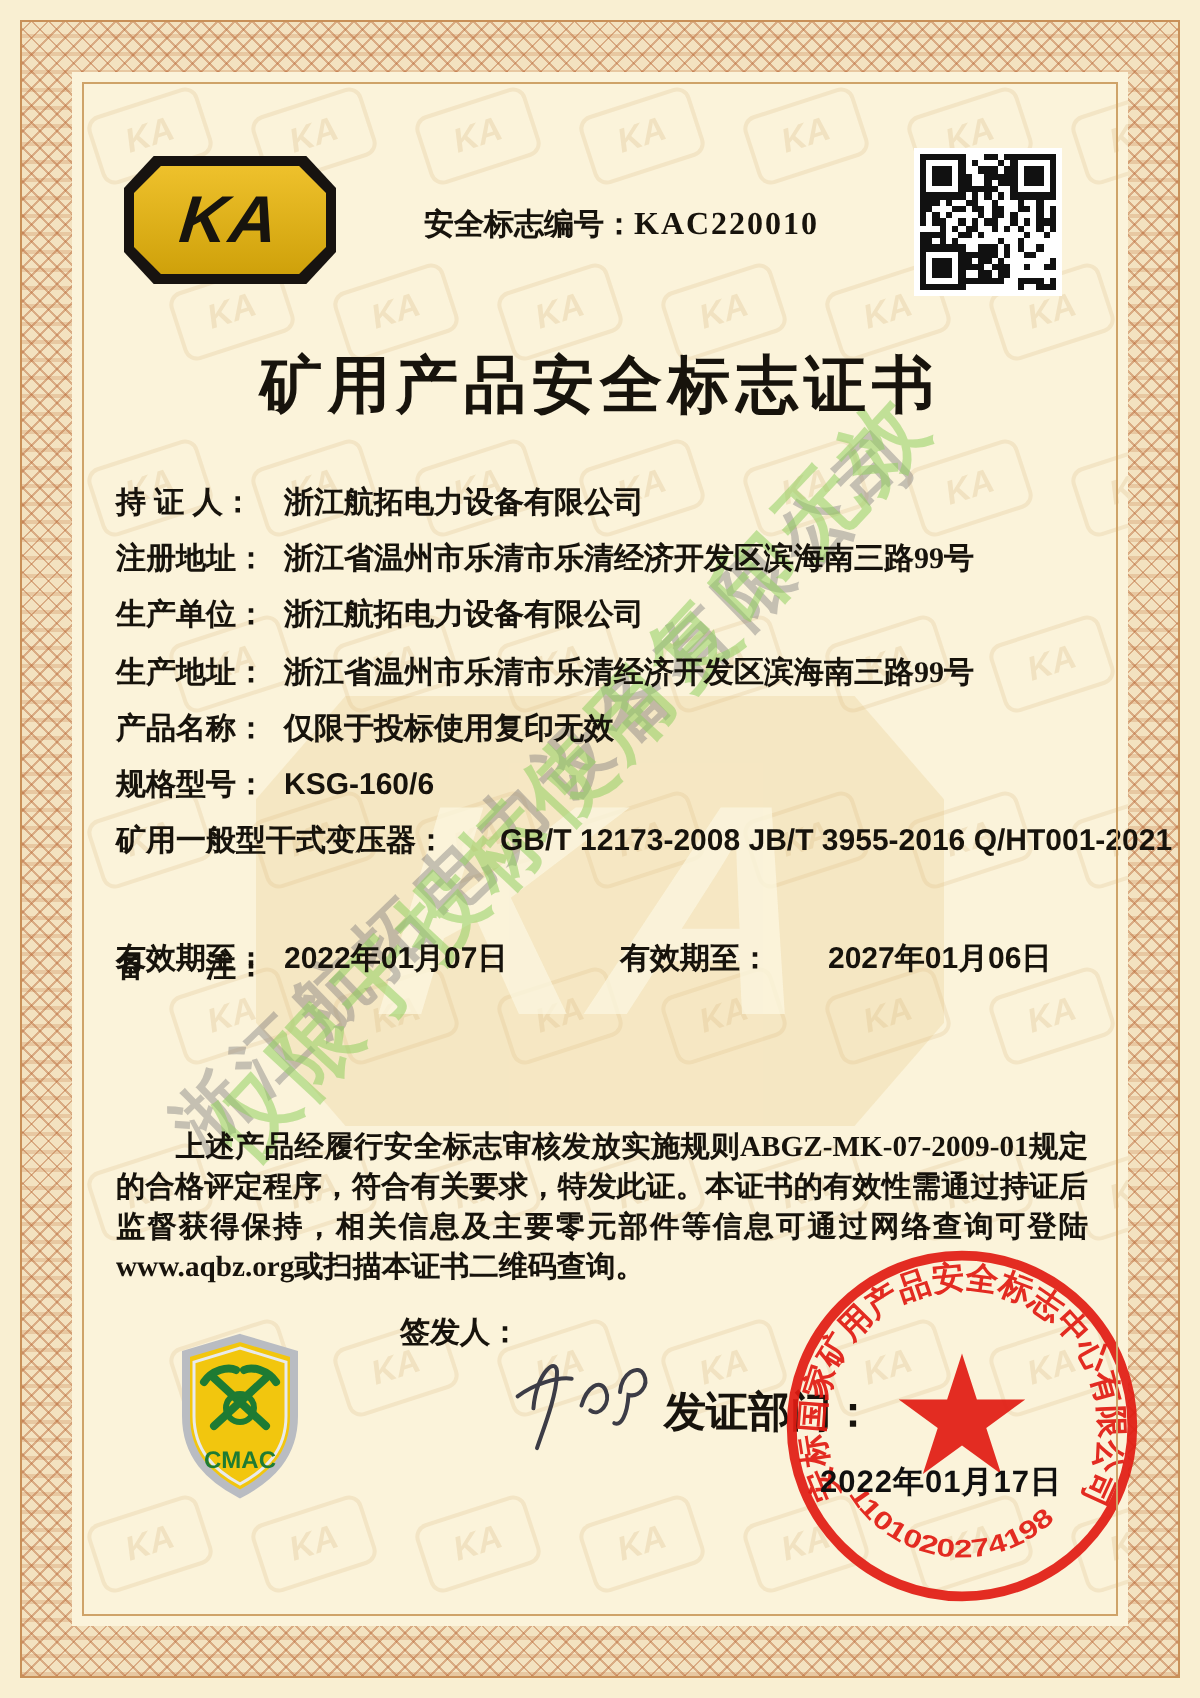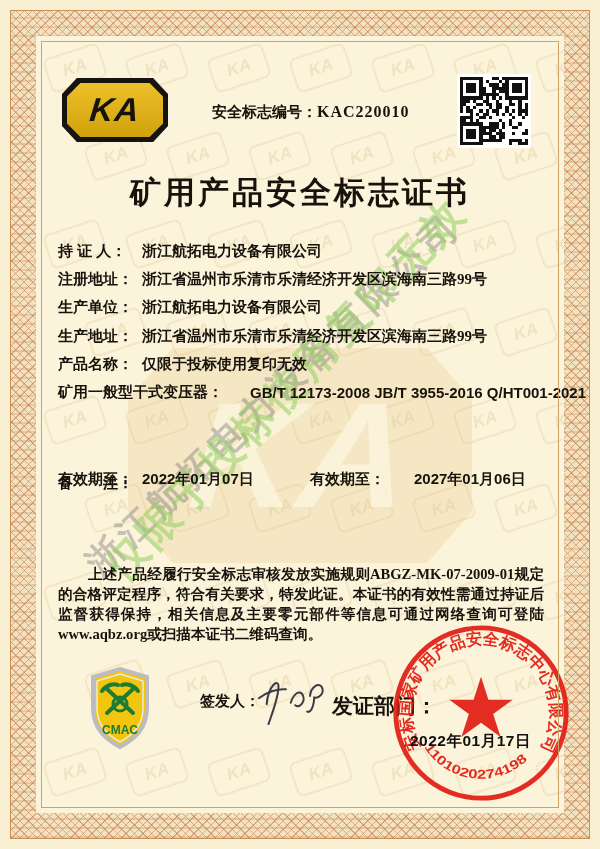--- a/index.html
+++ b/index.html
@@ -54,21 +54,21 @@
   .dates{left:58px;top:470px;display:flex;align-items:center;font-size:15px;}
   .dates .lbl{font-family:"Liberation Sans",sans-serif;font-weight:700;}
   .dates .lbl1{width:84px;}
   .dates .val1{width:168px;font-weight:700;font-family:"Liberation Sans",sans-serif;}
   .dates .lbl2{width:104px;}
   .dates .val2{font-weight:700;font-family:"Liberation Sans",sans-serif;}
   .remark{left:58px;top:474px;font-family:"Liberation Sans",sans-serif;font-weight:700;font-size:15px;text-align:right;}
   .para{left:58px;top:565px;width:486px;font-size:14.6px;font-weight:700;line-height:1.36;
     text-align:justify;text-indent:2.05em;}
   .shield{left:88px;top:666px;width:64px;height:84px;}
-  .signer{left:200px;top:692px;font-family:"Liberation Sans",sans-serif;font-weight:700;font-size:15px;}
+  .signer{left:200px;top:657px;font-family:"Liberation Sans",sans-serif;font-weight:700;font-size:15px;}
   .sig{left:250px;top:666px;width:92px;height:62px;}
   .dept{left:332px;top:692px;font-family:"Liberation Sans",sans-serif;font-weight:700;font-size:21px;}
   .seal{left:388px;top:620px;width:186px;height:186px;z-index:2;}
   .sealdate{left:410px;top:731px;font-size:15.5px;font-weight:700;color:#101010;z-index:3;
     font-family:"Liberation Sans",sans-serif;letter-spacing:.5px;}
 </style>
 </head>
 <body>
 
 <div class="cert">
@@ -614,20 +614,24 @@
       <span class="val">浙江航拓电力设备有限公司</span>
     </div>
     <div class="row">
       <span class="lbl">生产地址：</span>
       <span class="val">浙江省温州市乐清市乐清经济开发区滨海南三路99号</span>
     </div>
     <div class="row">
       <span class="lbl">产品名称：</span>
       <span class="val">仅限于投标使用复印无效</span>
     </div>
+    <div class="row alnum">
+      <span class="lbl">规格型号：</span>
+      <span class="val">KSG-160/6</span>
+    </div>
     <div class="row wide alnum">
       <span class="lbl">矿用一般型干式变压器：</span>
       <span class="val">GB/T 12173-2008 JB/T 3955-2016 Q/HT001-2021</span>
     </div>
   </div>
 
   <div class="c dates">
     <span class="lbl lbl1">有效期至：</span>
     <span class="val1">2022年01月07日</span>
     <span class="lbl lbl2">有效期至：</span>

